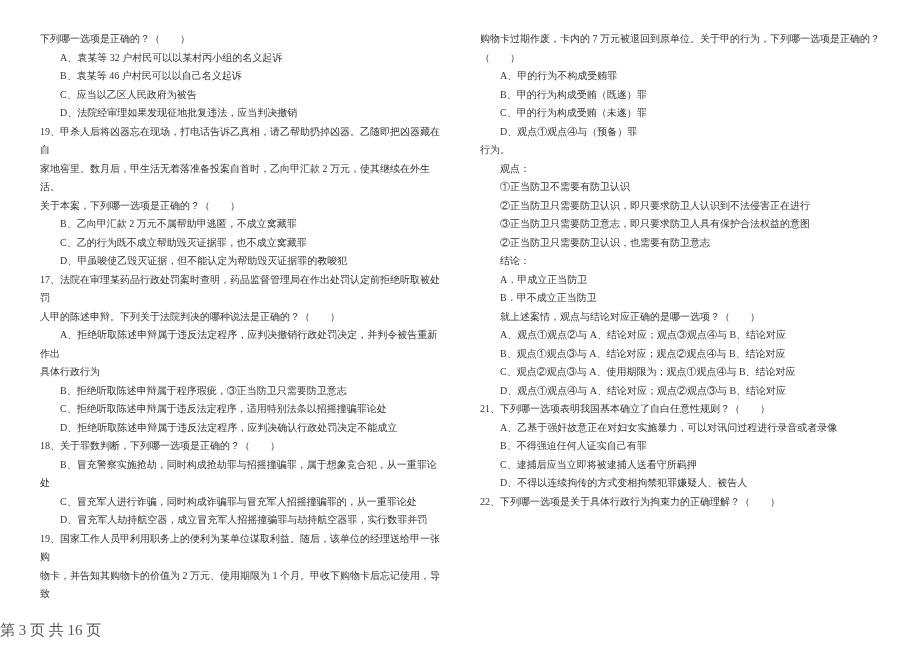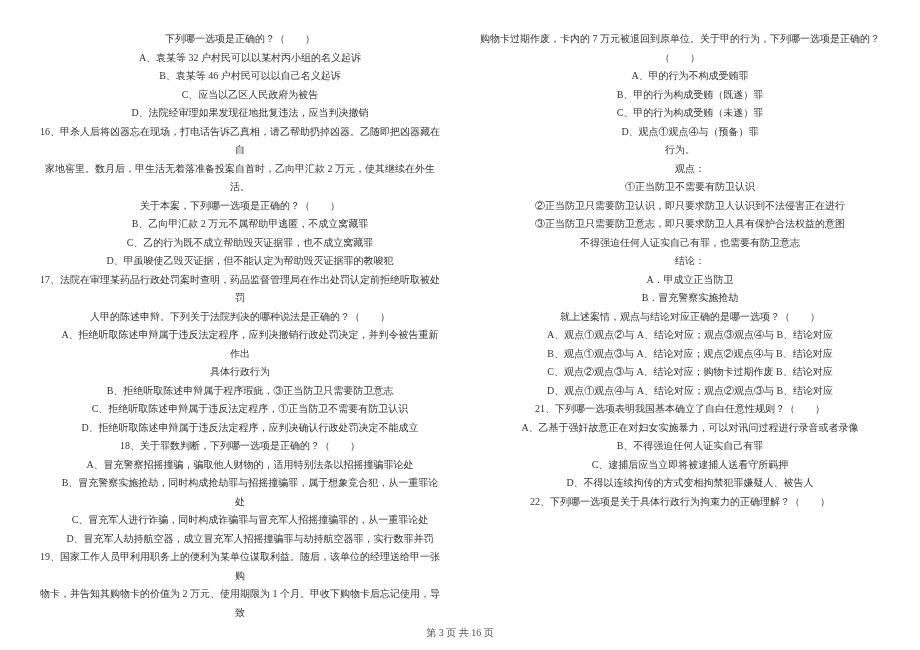--- a/index.html
+++ b/index.html
@@ -11,89 +11,86 @@
       font-size: 10px;
       color: #333;
       position: relative;
       overflow: hidden;
     }
     .page {
       display: flex;
       padding: 30px 40px 20px 40px;
       gap: 40px;
       height: 620px;
-      text-align: center;
     }
     .column {
       flex: 1;
       line-height: 1.85;
     }
     .line {
       margin-bottom: 0;
     }
     .footer {
       position: absolute;
       bottom: 10px;
       width: 100%;
-      text-align: center;
-      font-size: 10px;
+      font-size: 15px;
       color: #555;
     }
   </style>
 </head>
 <body>
 
 <div class="page">
   <div class="column">
     <div class="line">下列哪一选项是正确的？（　　）</div>
     <div class="line">　　A、袁某等 32 户村民可以以某村丙小组的名义起诉</div>
     <div class="line">　　B、袁某等 46 户村民可以以自己名义起诉</div>
     <div class="line">　　C、应当以乙区人民政府为被告</div>
     <div class="line">　　D、法院经审理如果发现征地批复违法，应当判决撤销</div>
-    <div class="line">16、甲杀人后将凶器忘在现场，打电话告诉乙真相，请乙帮助扔掉凶器。乙随即把凶器藏在自</div>
+    <div class="line">19、甲杀人后将凶器忘在现场，打电话告诉乙真相，请乙帮助扔掉凶器。乙随即把凶器藏在自</div>
     <div class="line">家地窖里。数月后，甲生活无着落准备投案自首时，乙向甲汇款 2 万元，使其继续在外生活。</div>
     <div class="line">关于本案，下列哪一选项是正确的？（　　）</div>
     <div class="line">　　B、乙向甲汇款 2 万元不属帮助甲逃匿，不成立窝藏罪</div>
     <div class="line">　　C、乙的行为既不成立帮助毁灭证据罪，也不成立窝藏罪</div>
     <div class="line">　　D、甲虽唆使乙毁灭证据，但不能认定为帮助毁灭证据罪的教唆犯</div>
     <div class="line">17、法院在审理某药品行政处罚案时查明，药品监督管理局在作出处罚认定前拒绝听取被处罚</div>
     <div class="line">人甲的陈述申辩。下列关于法院判决的哪种说法是正确的？（　　）</div>
     <div class="line">　　A、拒绝听取陈述申辩属于违反法定程序，应判决撤销行政处罚决定，并判令被告重新作出</div>
     <div class="line">具体行政行为</div>
     <div class="line">　　B、拒绝听取陈述申辩属于程序瑕疵，③正当防卫只需要防卫意志</div>
-    <div class="line">　　C、拒绝听取陈述申辩属于违反法定程序，①正当防卫不需要有防卫认识</div>
+    <div class="line">　　C、拒绝听取陈述申辩属于违反法定程序，适用特别法条以招摇撞骗罪论处</div>
     <div class="line">　　D、拒绝听取陈述申辩属于违反法定程序，应判决确认行政处罚决定不能成立</div>
     <div class="line">18、关于罪数判断，下列哪一选项是正确的？（　　）</div>
-    <div class="line">　　A、冒充警察招摇撞骗，骗取他人财物的，适用特别法条以招摇撞骗罪论处</div>
     <div class="line">　　B、冒充警察实施抢劫，同时构成抢劫罪与招摇撞骗罪，属于想象竞合犯，从一重罪论处</div>
     <div class="line">　　C、冒充军人进行诈骗，同时构成诈骗罪与冒充军人招摇撞骗罪的，从一重罪论处</div>
     <div class="line">　　D、冒充军人劫持航空器，成立冒充军人招摇撞骗罪与劫持航空器罪，实行数罪并罚</div>
     <div class="line">19、国家工作人员甲利用职务上的便利为某单位谋取利益。随后，该单位的经理送给甲一张购</div>
     <div class="line">物卡，并告知其购物卡的价值为 2 万元、使用期限为 1 个月。甲收下购物卡后忘记使用，导致</div>
   </div>
 
   <div class="column">
     <div class="line">购物卡过期作废，卡内的 7 万元被退回到原单位。关于甲的行为，下列哪一选项是正确的？（　　）</div>
     <div class="line">　　A、甲的行为不构成受贿罪</div>
     <div class="line">　　B、甲的行为构成受贿（既遂）罪</div>
     <div class="line">　　C、甲的行为构成受贿（未遂）罪</div>
     <div class="line">　　D、观点①观点④与（预备）罪</div>
     <div class="line">行为。</div>
     <div class="line">　　观点：</div>
     <div class="line">　　①正当防卫不需要有防卫认识</div>
     <div class="line">　　②正当防卫只需要防卫认识，即只要求防卫人认识到不法侵害正在进行</div>
     <div class="line">　　③正当防卫只需要防卫意志，即只要求防卫人具有保护合法权益的意图</div>
-    <div class="line">　　不得强迫任何人证实自己有罪，也需要有防卫意志</div>
+    <div class="line">　　②正当防卫只需要防卫认识，也需要有防卫意志</div>
     <div class="line">　　结论：</div>
     <div class="line">　　A．甲成立正当防卫</div>
-    <div class="line">　　B．冒充警察实施抢劫</div>
+    <div class="line">　　B．甲不成立正当防卫</div>
     <div class="line">　　就上述案情，观点与结论对应正确的是哪一选项？（　　）</div>
     <div class="line">　　A、观点①观点②与 A、结论对应；观点③观点④与 B、结论对应</div>
     <div class="line">　　B、观点①观点③与 A、结论对应；观点②观点④与 B、结论对应</div>
-    <div class="line">　　C、观点②观点③与 A、结论对应；购物卡过期作废 B、结论对应</div>
+    <div class="line">　　C、观点②观点③与 A、使用期限为；观点①观点④与 B、结论对应</div>
     <div class="line">　　D、观点①观点④与 A、结论对应；观点②观点③与 B、结论对应</div>
     <div class="line">21、下列哪一选项表明我国基本确立了自白任意性规则？（　　）</div>
     <div class="line">　　A、乙基于强奸故意正在对妇女实施暴力，可以对讯问过程进行录音或者录像</div>
     <div class="line">　　B、不得强迫任何人证实自己有罪</div>
     <div class="line">　　C、逮捕后应当立即将被逮捕人送看守所羁押</div>
     <div class="line">　　D、不得以连续拘传的方式变相拘禁犯罪嫌疑人、被告人</div>
     <div class="line">22、下列哪一选项是关于具体行政行为拘束力的正确理解？（　　）</div>
   </div>
 </div>
 

